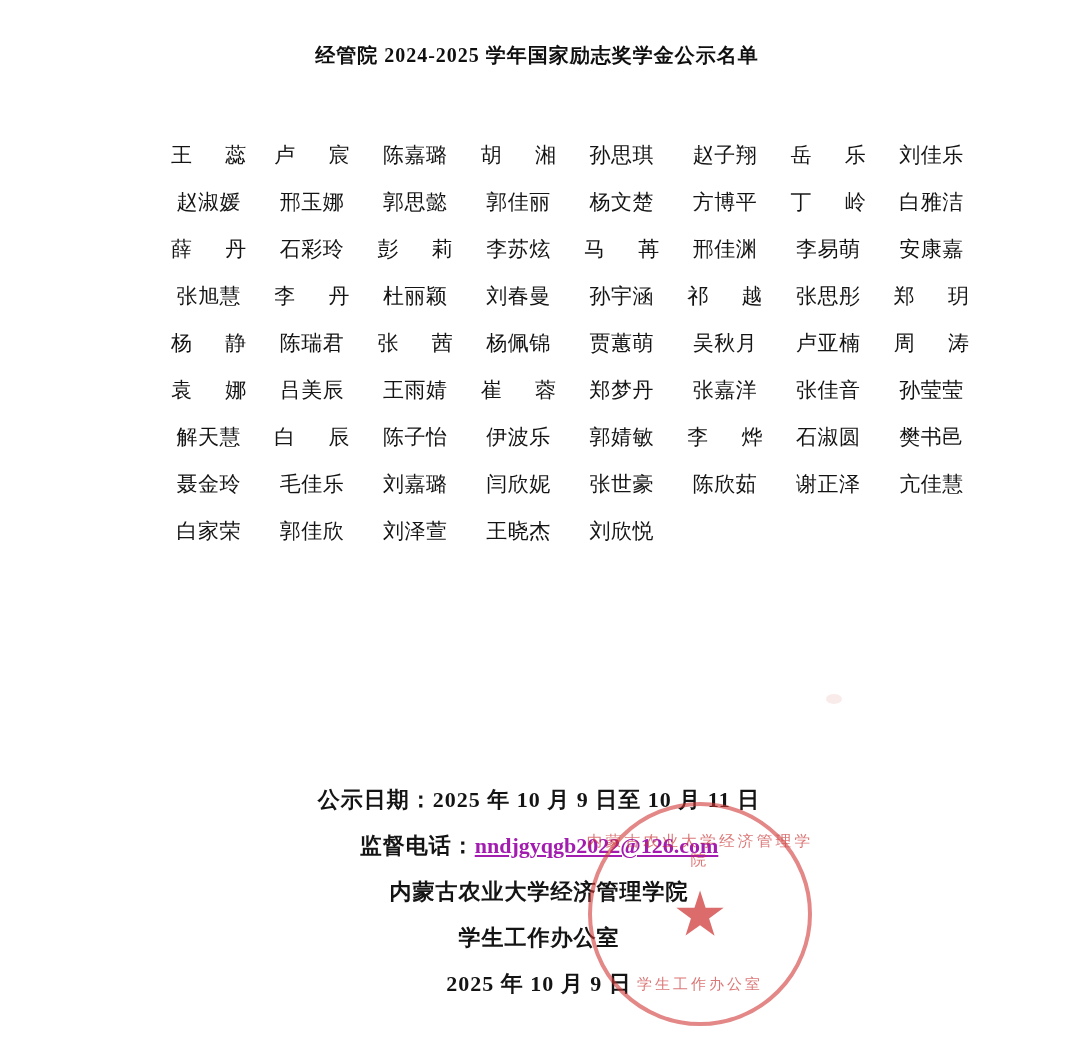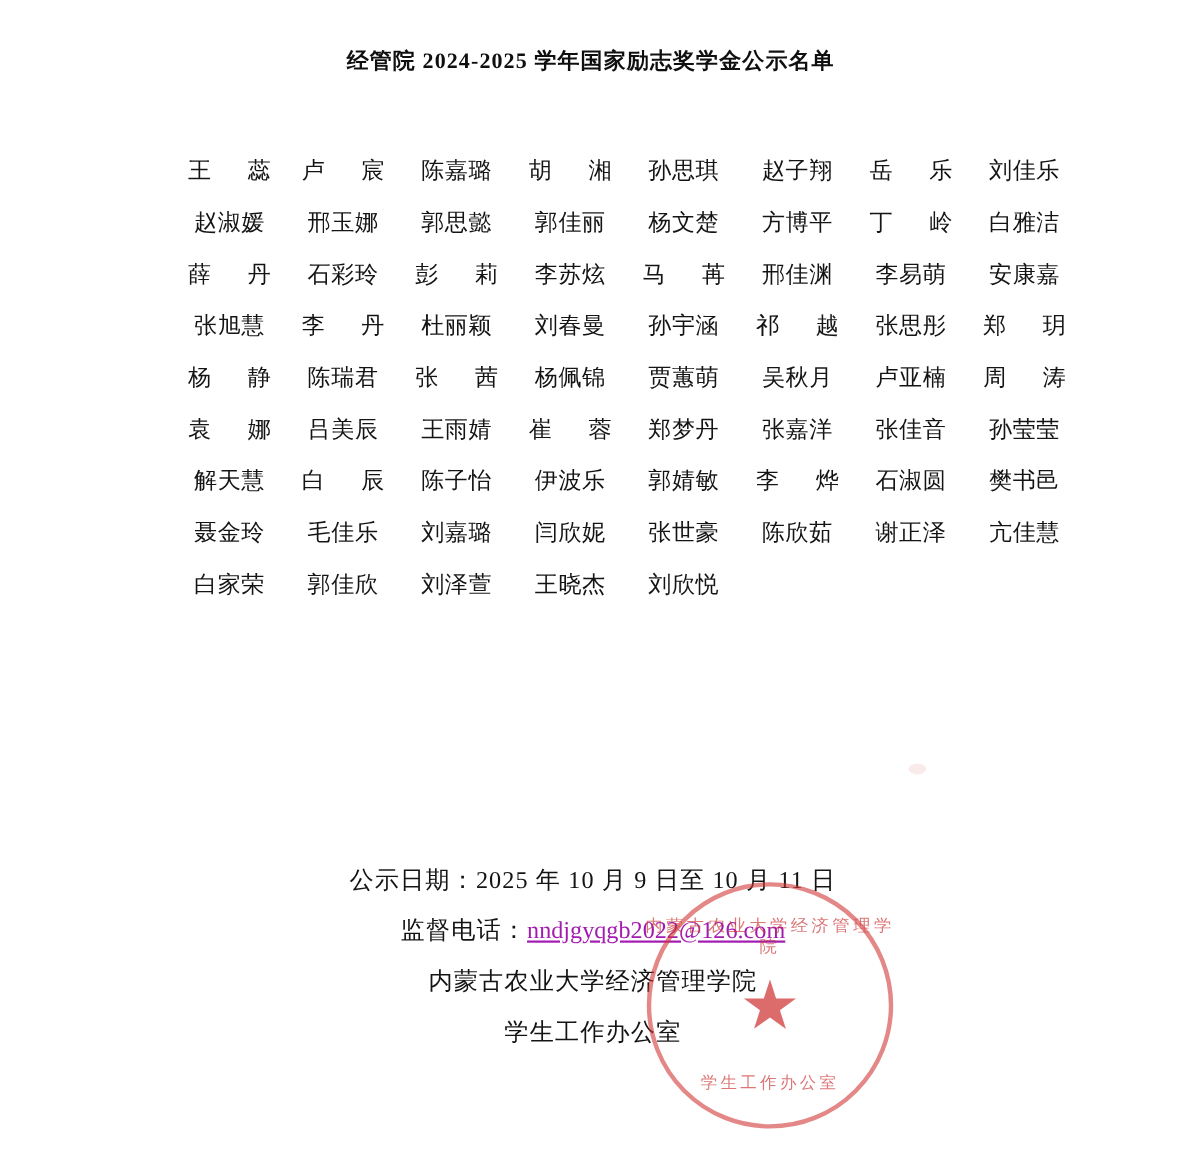--- a/index.html
+++ b/index.html
@@ -47,20 +47,21 @@
   .name-cell.two-char {
     letter-spacing: 14px;
     text-indent: 14px;
   }
   .footer {
     position: absolute;
     left: 4px;
     right: 0;
     top: 735px;
     text-align: center;
+    font-weight: bold;
   }
   .footer-line {
     font-size: 22px;
     line-height: 46px;
     letter-spacing: 1px;
     color: #141414;
   }
   .mail-link {
     text-decoration: underline;
     color: #a21caf;
@@ -198,20 +199,21 @@
     <div class="name-cell">刘欣悦</div>
   </div>
 
   <div class="footer">
     <div class="footer-line">公示日期：2025 年 10 月 9 日至 10 月 11 日</div>
     <div class="footer-line">
       <span>监督电话：</span><span class="mail-link">nndjgyqgb2022@126.com</span>
     </div>
     <div class="footer-line">内蒙古农业大学经济管理学院</div>
     <div class="footer-line">学生工作办公室</div>
+    <div class="footer-line">2025 年 10 月 9 日</div>
   </div>
 
   <div class="stamp">
     <div class="stamp-top-text">内蒙古农业大学经济管理学院</div>
     <div class="star">★</div>
     <div class="stamp-bottom-text">学生工作办公室</div>
   </div>
 
   <div class="smudge" style="left:826px; top:652px; width:16px; height:10px;"></div>
 

